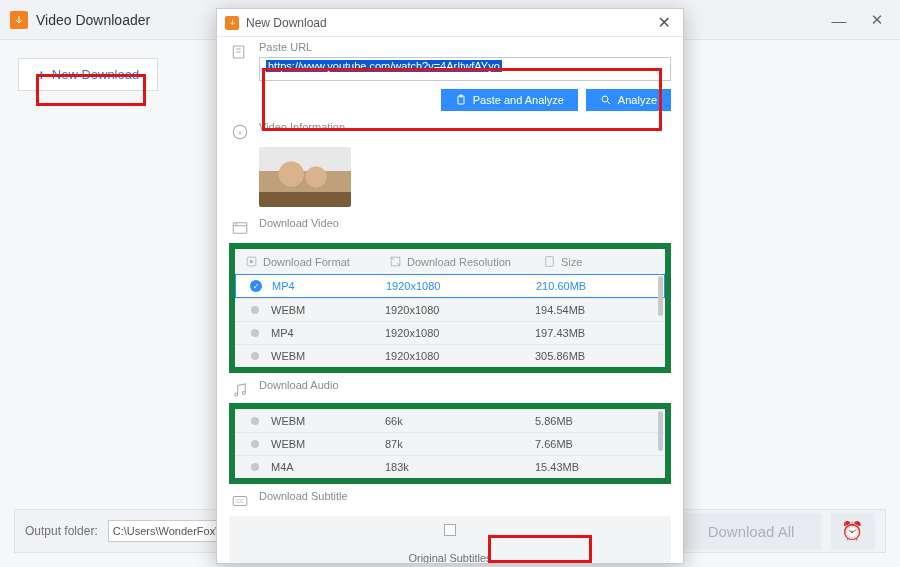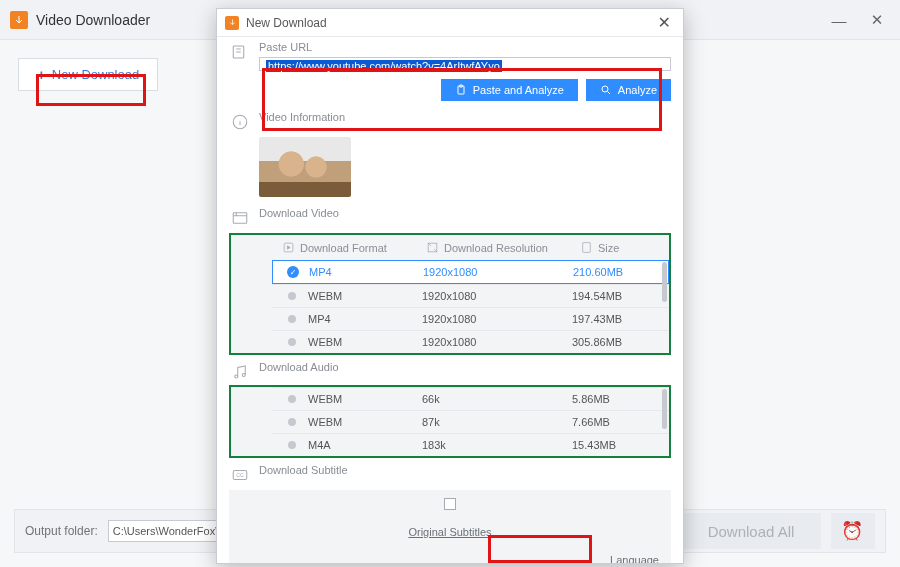--- a/index.html
+++ b/index.html
@@ -70,21 +70,21 @@
 
   .section-row { display: flex; align-items: flex-start; gap: 8px; }
   .section-ico {
     width: 22px; flex-shrink: 0; color: #a4a9b1; display: flex; justify-content: center; margin-top: 2px;
   }
   .section-ico svg { width: 18px; height: 18px; stroke: #a6abb3; fill: none; stroke-width: 1.4; }
   .section-head { font-size: 11px; color: #888c93; margin-bottom: 4px; }
 
   .url-block { flex: 1; }
   .url-sel {
-    width: 100%; height: 14px; border: 1px solid #c6cbd3; font-size: 11px;
+    width: 100%; height: 24px; border: 1px solid #c6cbd3; font-size: 11px;
     padding: 2px 6px; background: #fff;
   }
   .url-sel .seltext { background: #0a5bd3; color: #fff; padding: 0 2px; }
 
   .btn-row { margin-top: 8px; display: flex; justify-content: flex-end; gap: 8px; }
   .blue-btn {
     background: #2f8dff; color: #fff; border: none; font-size: 11px;
     padding: 5px 14px; display: flex; align-items: center; gap: 6px; cursor: pointer;
   }
   .blue-btn svg { width: 12px; height: 12px; stroke: #fff; fill: none; stroke-width: 2; }
@@ -97,21 +97,21 @@
     background-image:
       radial-gradient(circle at 35% 45%, #d9b38c 0 18%, transparent 19%),
       radial-gradient(circle at 62% 50%, #d9b38c 0 16%, transparent 17%),
       linear-gradient(#e8e8e8 40%, #bfa07a 40% 75%, #7a5c3a 75%);
   }
   .meta { display: flex; flex-direction: column; gap: 10px; justify-content: center; }
   .meta-row { display: flex; align-items: center; gap: 6px; color: #6e7278; font-size: 11px; }
   .meta-row svg { width: 14px; height: 14px; stroke: #a6abb3; fill: none; stroke-width: 1.6; }
 
   .tbl {
-    margin-top: 6px; background: #f2f4f6; border: 2px solid #15803d; padding-left: 41px;
+    margin-top: 6px; background: #f2f4f6; border: 6px solid #15803d;
   }
   .th { display: flex; align-items: center; padding: 6px 10px; gap: 4px; color: #8a8f97; font-size: 11px; }
   .th > div { display: flex; align-items: center; gap: 5px; }
   .th svg { width: 13px; height: 13px; stroke: #a6abb3; fill: none; stroke-width: 1.4; }
   .col-f { flex: 0 0 140px; }
   .col-r { flex: 0 0 150px; }
   .col-s { flex: 1; text-align: left; }
   .scroll-col { width: 8px; }
 
   .rows { position: relative; }

